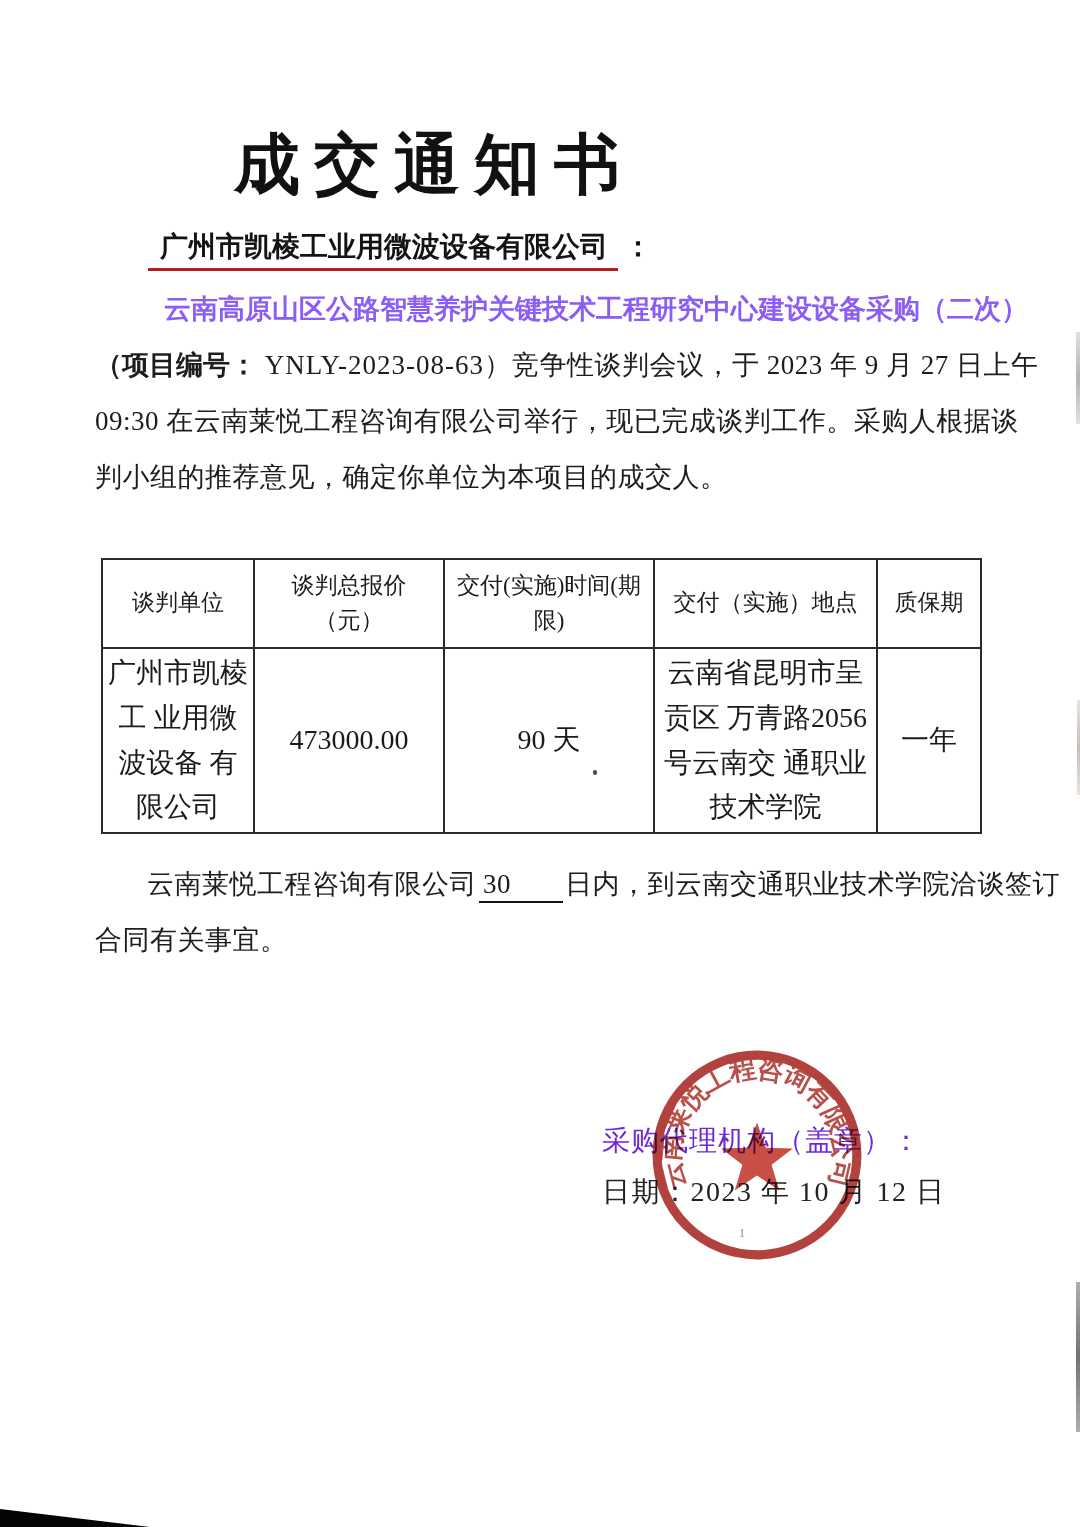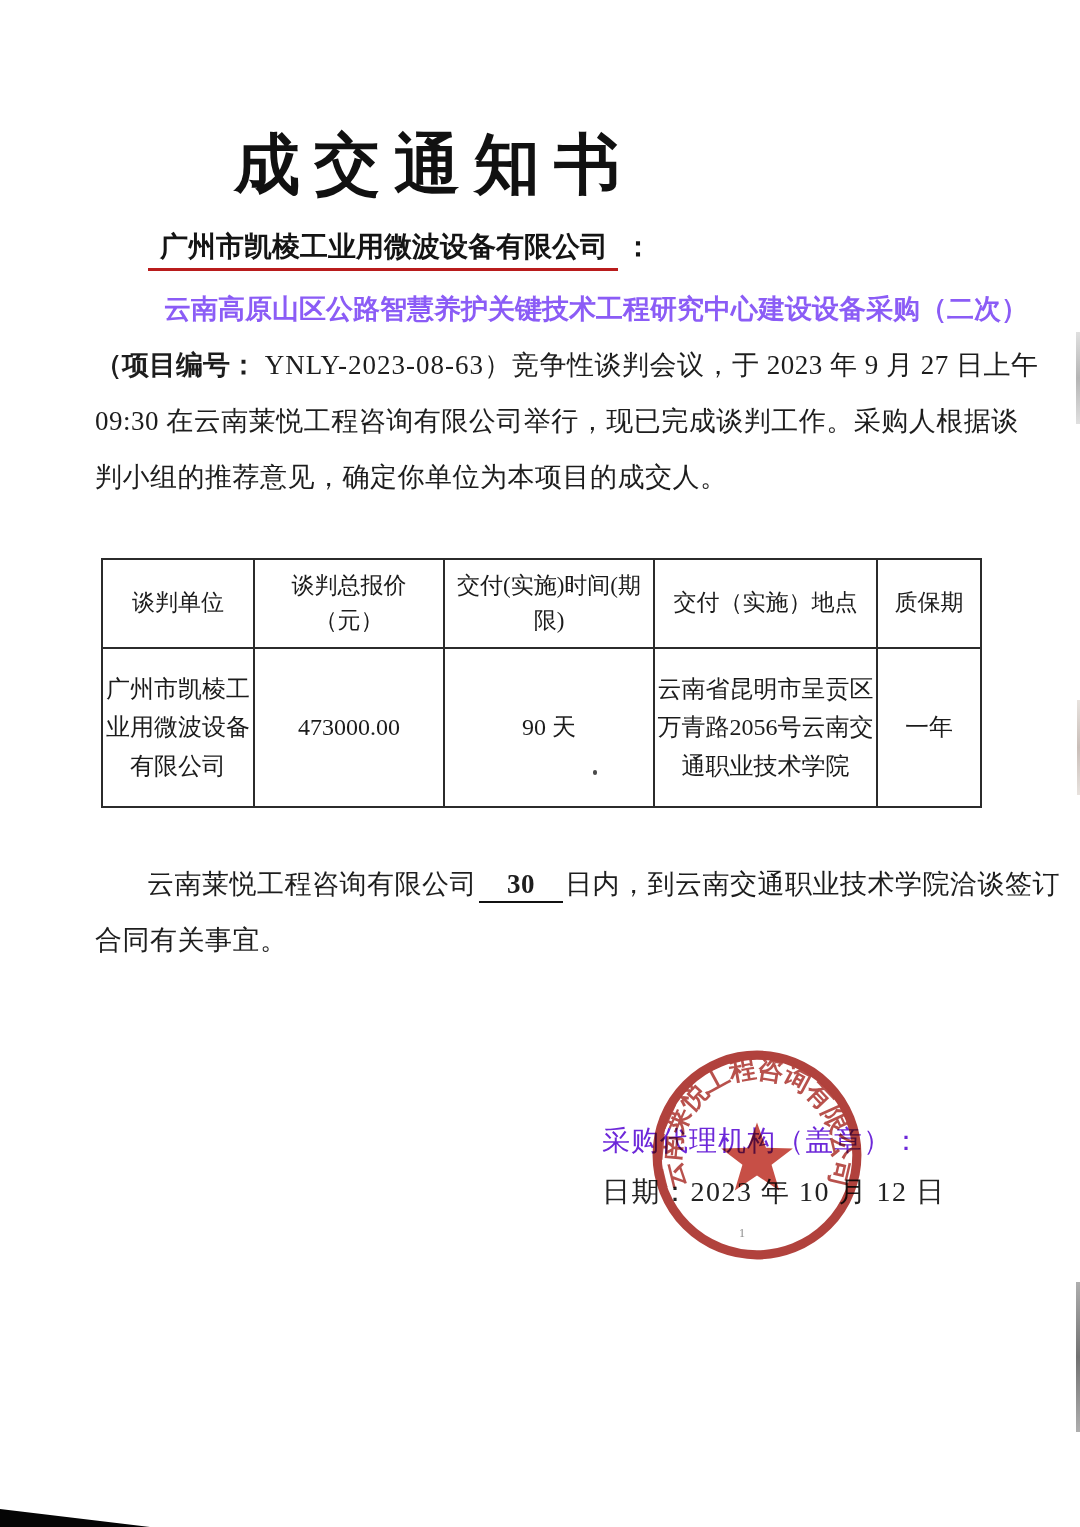--- a/index.html
+++ b/index.html
@@ -27,28 +27,28 @@
   .p1-l4{top:459px;left:95px;}
   .bold-sans{font-family:"Liberation Sans", sans-serif;font-weight:700;letter-spacing:0;}
   .code{font-weight:400;letter-spacing:1px;}
 
   
   .award-table{top:558px;left:101px;border-collapse:collapse;table-layout:fixed;
      width:879px;border-radius:15px;}
   .award-table td{border:2px solid #2b2b2b;text-align:center;vertical-align:middle;
      padding:2px;color:#1b1b1b;}
   .award-table .hdr{height:83px;font-size:23px;line-height:1.5;}
-  .award-table .bdy{height:153px;font-size:24px;line-height:1.6;}
+  .award-table .bdy{height:153px;font-size:28px;line-height:1.6;}
   .award-table{border:1px solid #2b2b2b;}
 
   
   .p2-l1{top:866px;left:147px;}
   .p2-l2{top:922px;left:95px;text-align:right;}
-  .blank{display:inline-block;min-width:76px;text-align:center;
-     border-bottom:2px solid #111;padding:0 4px 1px 4px;margin:0 2px;font-weight:bold;}
+  .blank{display:inline-block;min-width:76px;text-align:left;
+     border-bottom:2px solid #111;padding:0 4px 1px 4px;margin:0 2px;}
 
   
   .sign-agency{top:1122px;left:602px;font-size:28px;white-space:nowrap;color:#6d28d9;letter-spacing:1px;}
   .sign-date{top:1173px;left:602px;font-size:28px;white-space:nowrap;color:#222;letter-spacing:1.5px;}
 
   
   .stamp{top:1048px;left:650px;width:214px;height:214px;
      mix-blend-mode:multiply;opacity:0.93;}
   .page-mark{top:1226px;left:739px;font-size:12px;color:#8a8a8a;}
 

